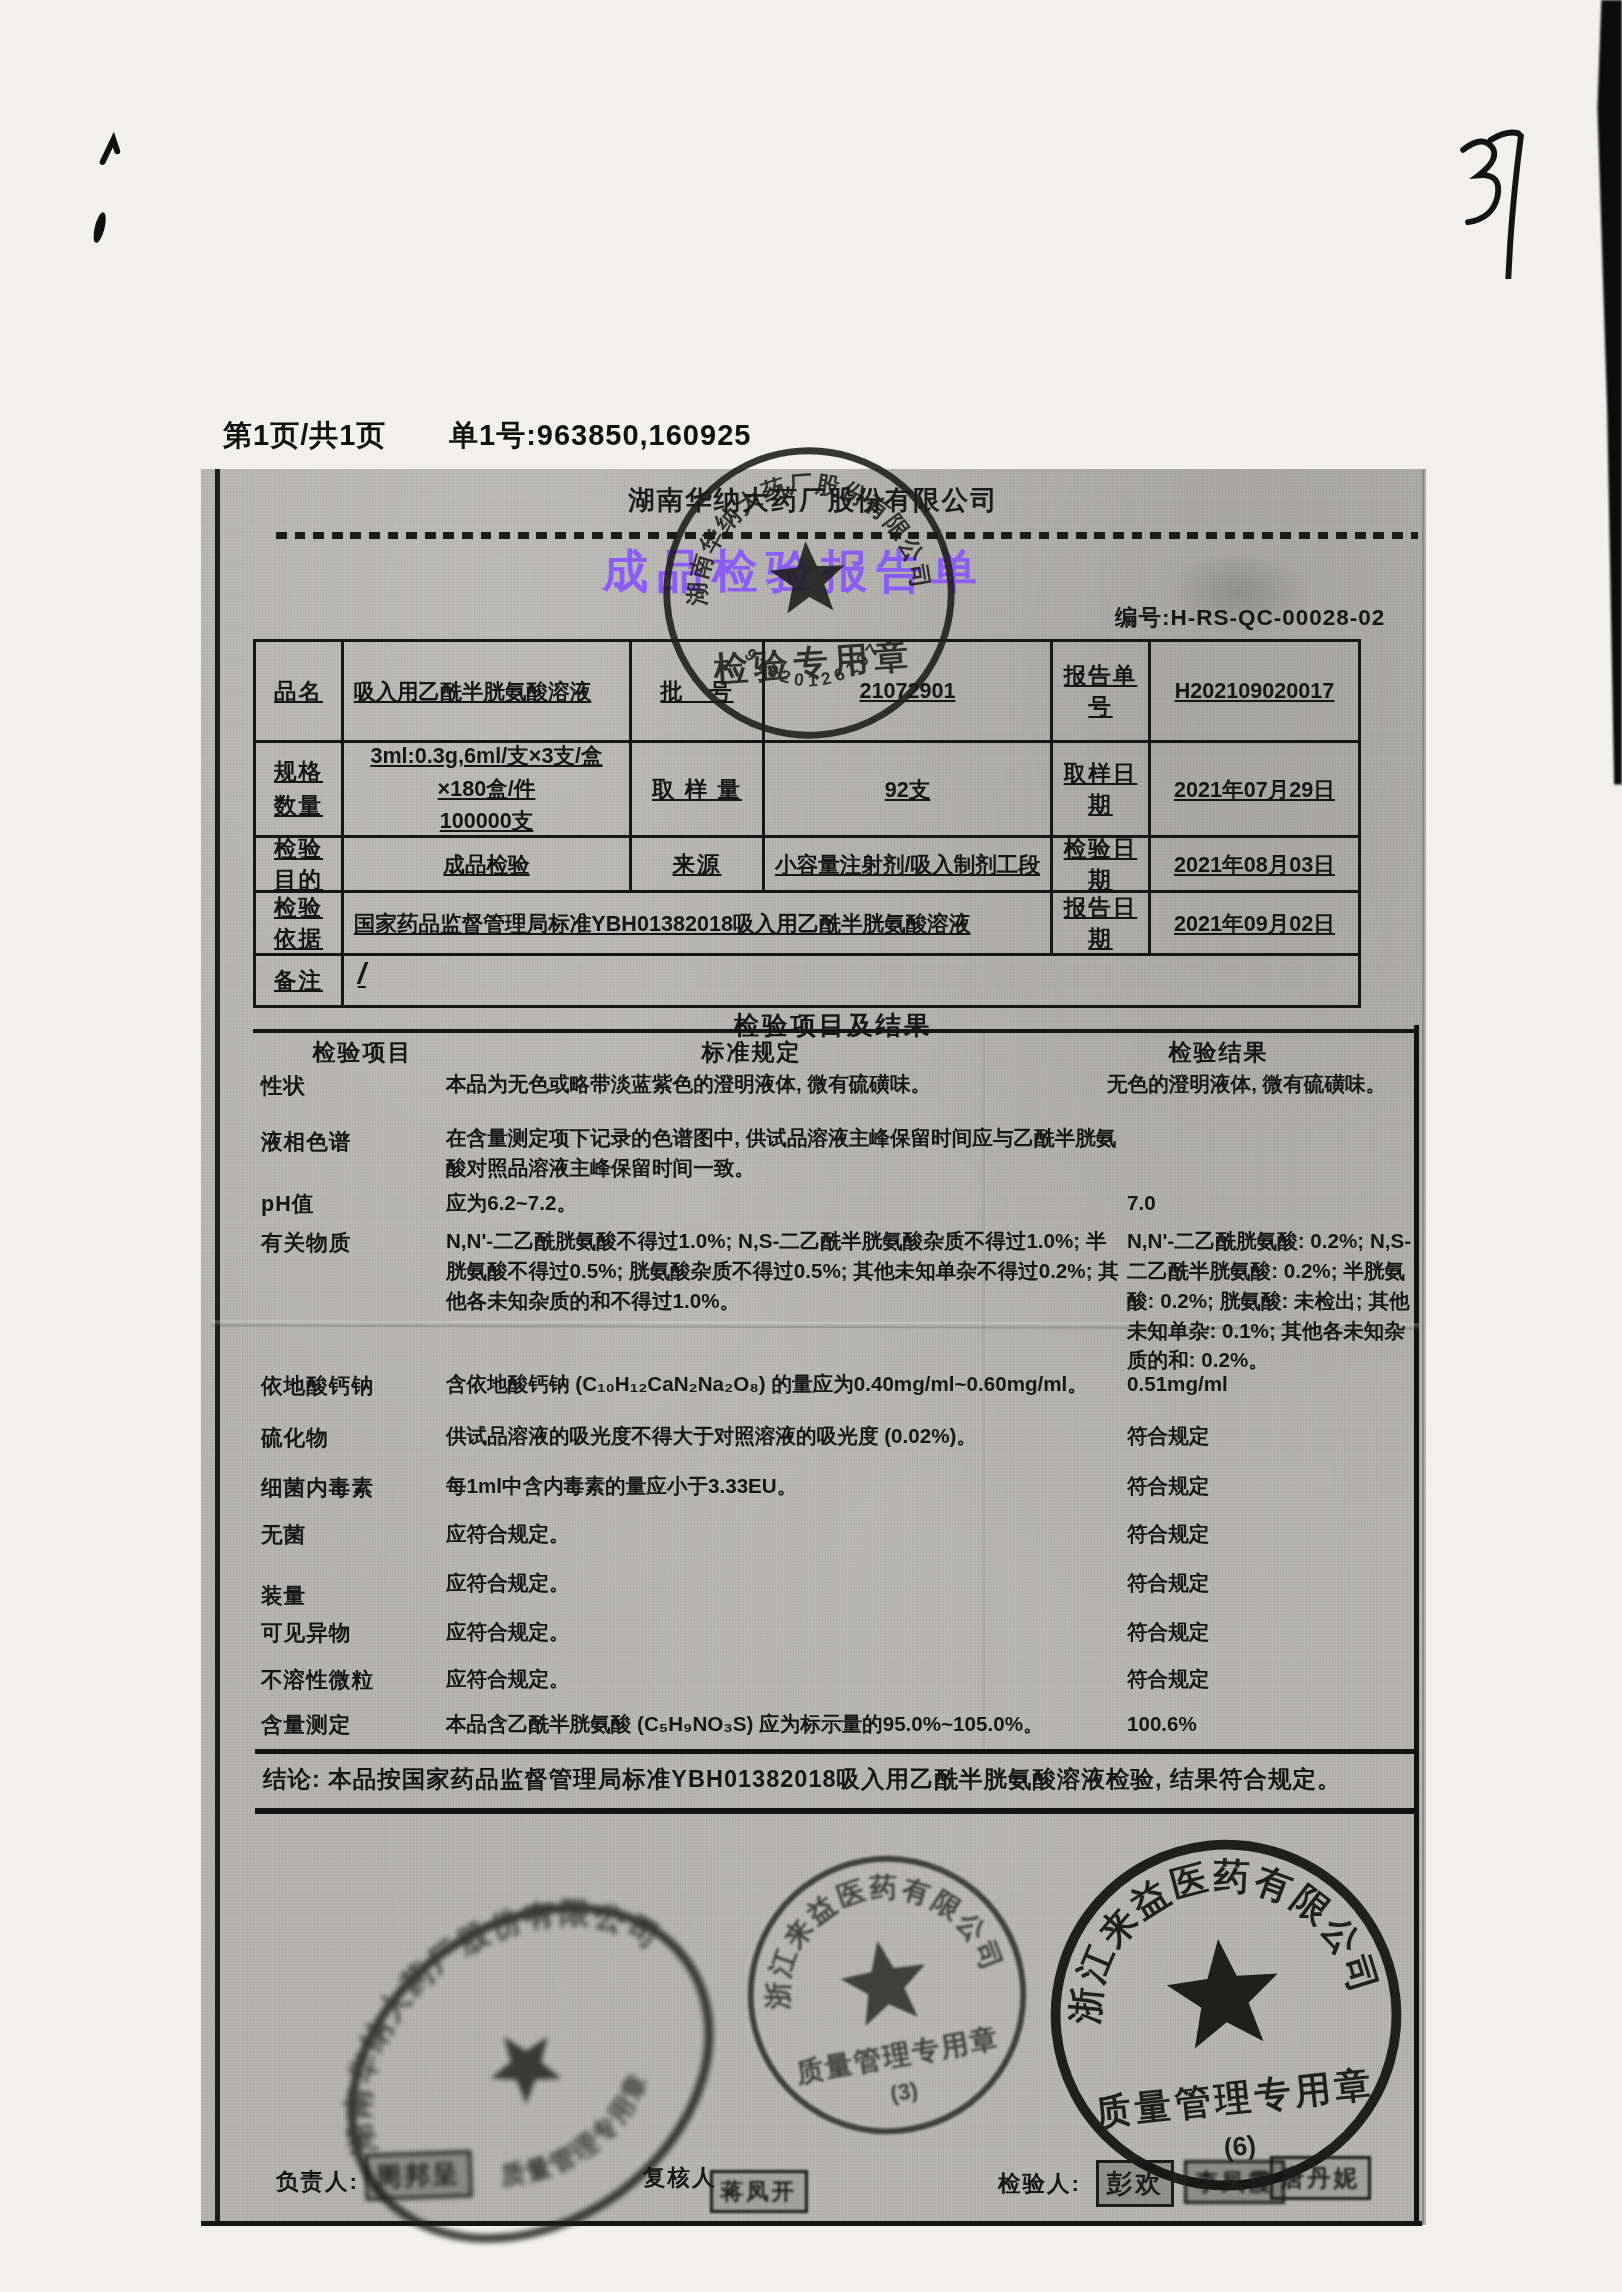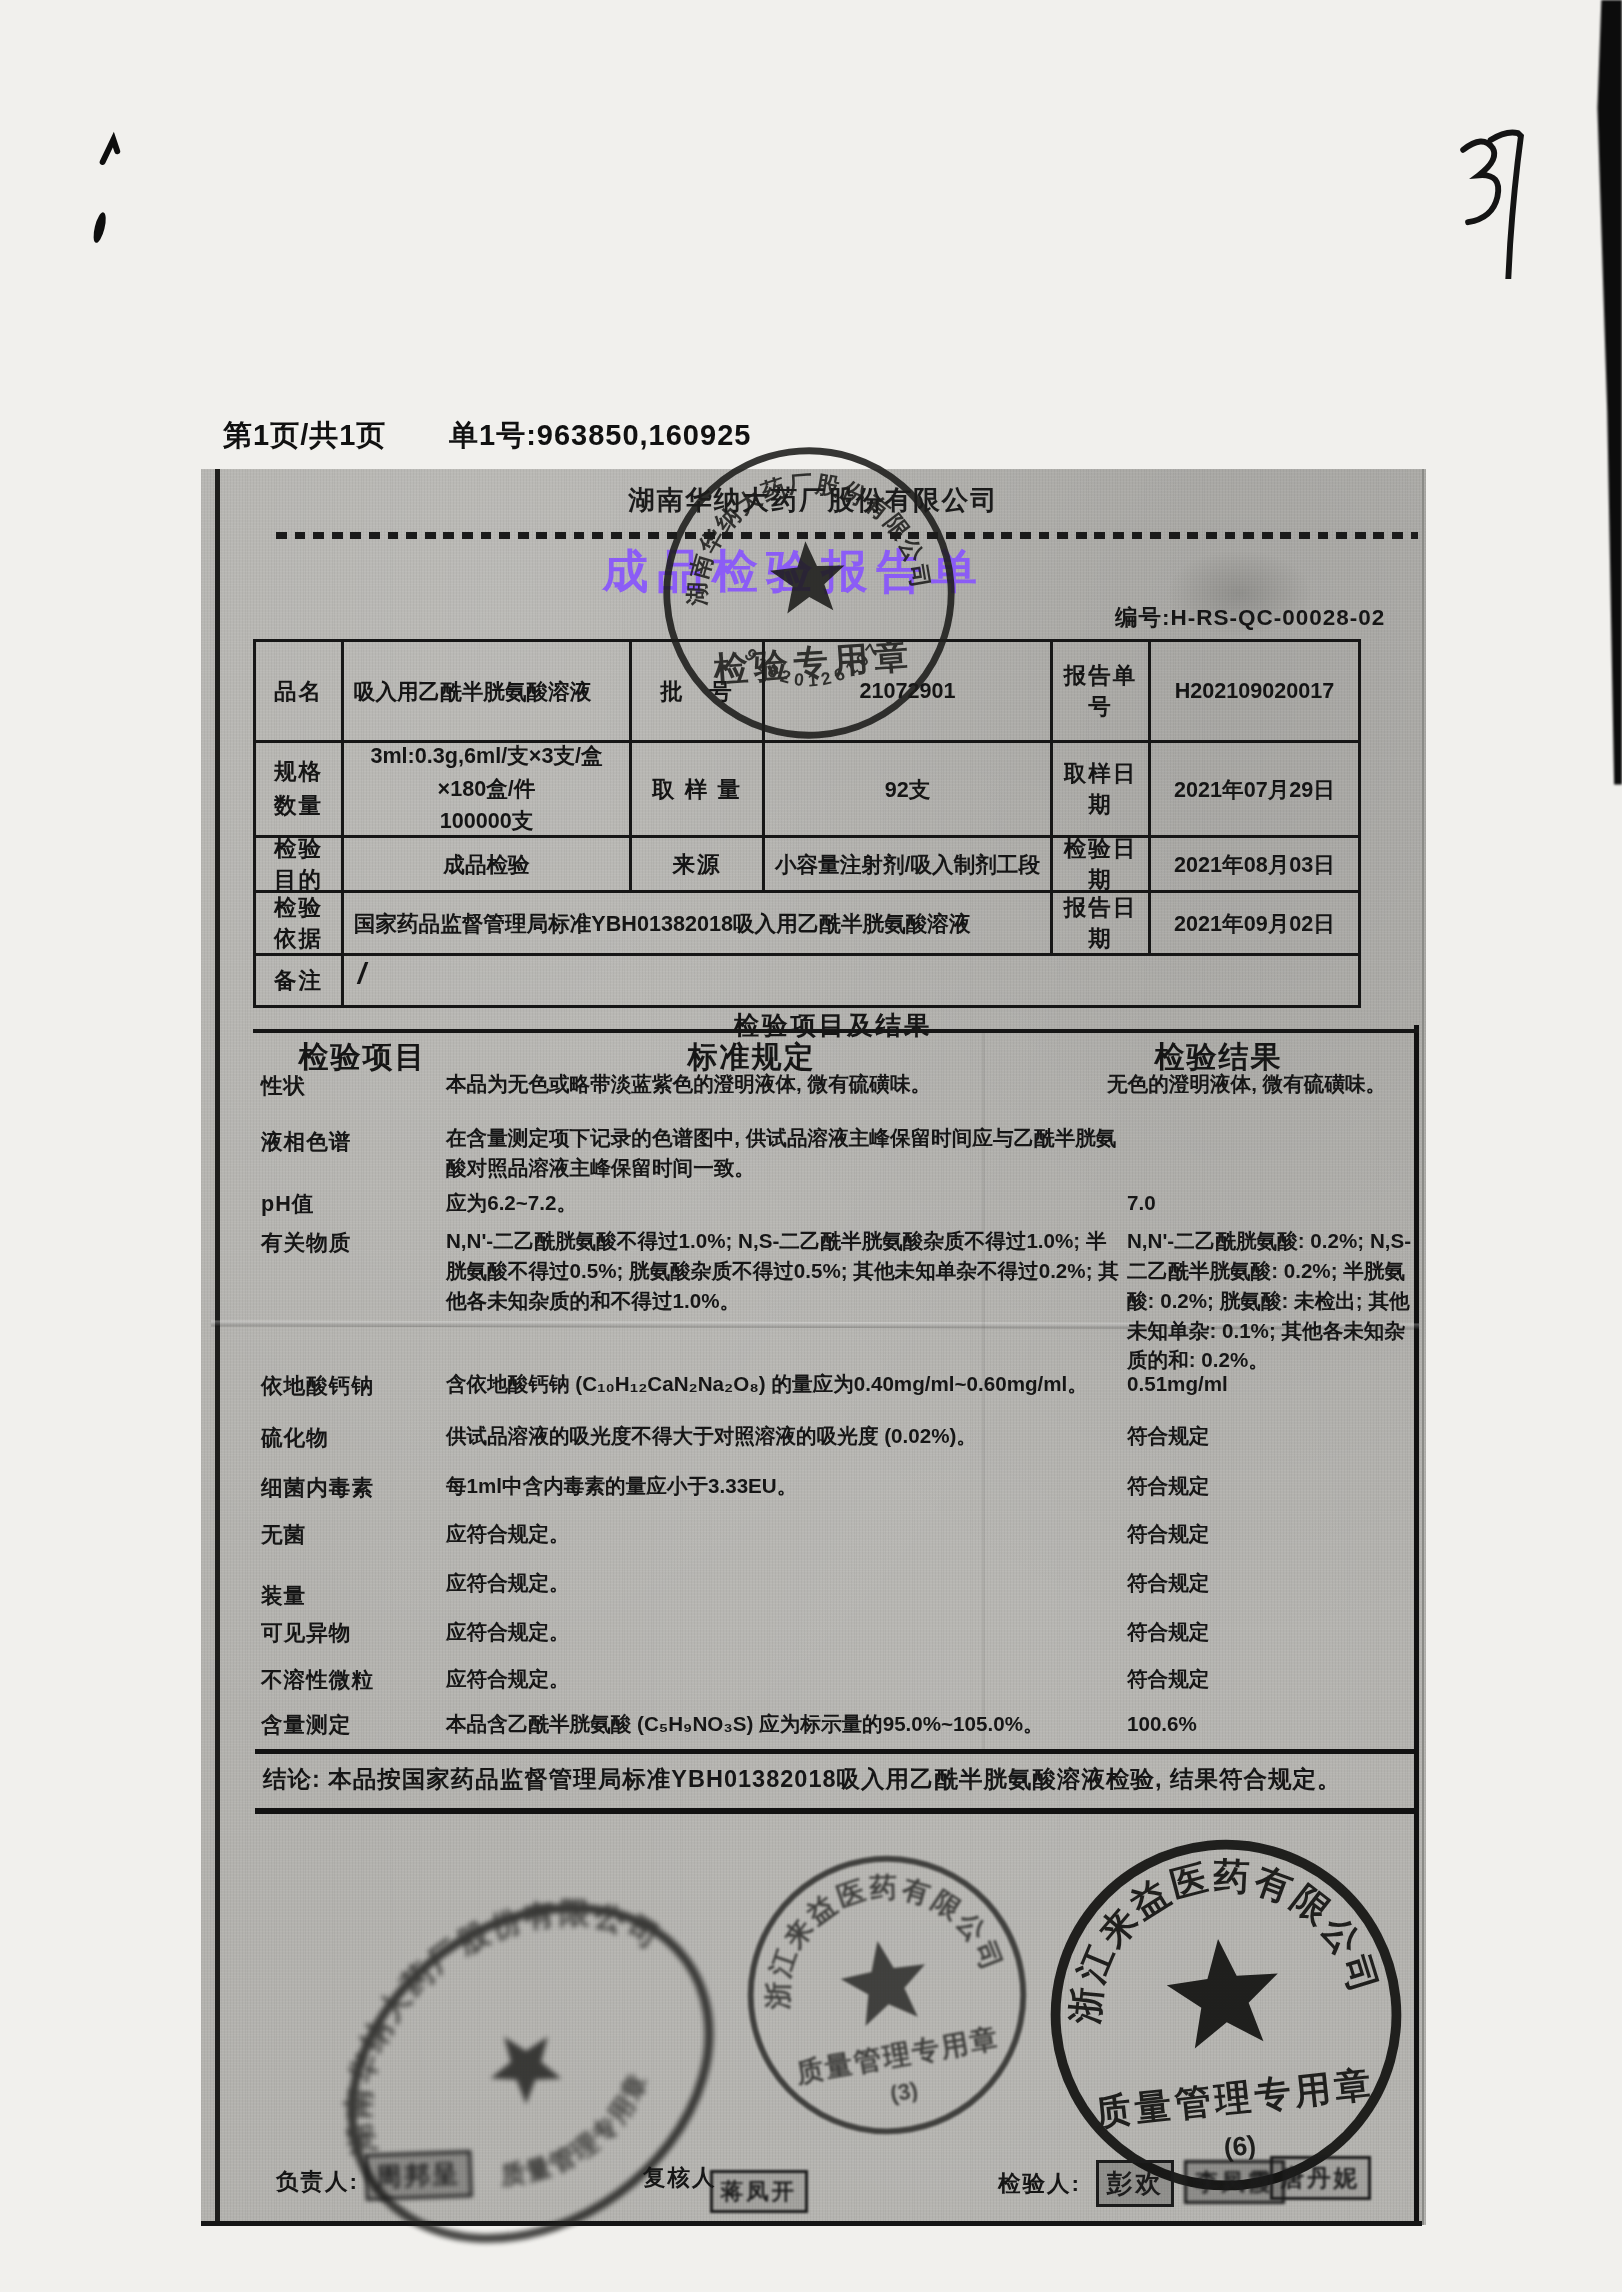--- a/index.html
+++ b/index.html
@@ -29,34 +29,34 @@
     letter-spacing:2px;filter:blur(0.7px);color:#1b1b1b;}
   .dashline{left:276px;top:532px;width:1142px;height:6.9px;
     background:repeating-linear-gradient(90deg,#1b1b1b 0 10.8px, transparent 10.8px 18.6px);}
   .title{left:392px;top:541px;width:804px;text-align:center;font-size:46px;font-weight:bold;
     letter-spacing:8.8px;color:#8b5cf6;filter:blur(0.4px);}
   .code{left:1115px;top:602px;font-size:22.5px;font-weight:bold;letter-spacing:1px;}
   
   .itable{left:253px;top:639px;width:1108px;display:grid;box-sizing:border-box;
     grid-template-columns:88px 288px 133px 288px 98px 1fr;
     grid-template-rows:101px 95px 55px 63px 49px;
-    border:3.9px solid #161616;}
+    border:3.9px solid #161616;text-decoration:underline;}
   .icell{border-right:3.9px solid #161616;border-bottom:3.9px solid #161616;box-sizing:border-box;
     display:flex;align-items:center;justify-content:center;text-align:center;
     font-weight:bold;color:#151515;padding:2px 5.9px;}
   .icell.lastcol{border-right:none;}
   .icell.lastrow{border-bottom:none;}
   .ilabel{font-size:22.5px;letter-spacing:2px;}
   .ival{font-size:21.6px;}
   .ival.left{justify-content:flex-start;text-align:left;padding-left:9.8px;}
   .two-line{line-height:1.5;}
   .remark-slash{font-size:29px;justify-content:flex-start;align-items:flex-start;padding-left:13.7px;font-style:italic;}
   
   .sec-title{left:294px;top:1008px;width:1078px;text-align:center;font-size:25.5px;font-weight:bold;letter-spacing:2.9px;}
-  .rhead{font-size:30px;font-weight:bold;letter-spacing:2px;}
+  .rhead{font-size:23px;font-weight:bold;letter-spacing:2px;}
   .rrow-item{font-size:21.6px;font-weight:bold;letter-spacing:1px;}
   .rrow-std{font-size:20.6px;font-weight:bold;line-height:1.45;}
   .rrow-res{font-size:20.6px;font-weight:bold;line-height:1.45;}
   .topline{left:253px;top:1029px;width:1166px;height:3.9px;background:#161616;}
   .cline1{left:255px;top:1749px;width:1159px;height:4.9px;background:#121212;}
   .cline2{left:255px;top:1808px;width:1164px;height:5.9px;background:#121212;}
   .concl{left:263px;top:1763px;width:1137px;font-size:23.5px;font-weight:bold;letter-spacing:1px;}
   
   .sig-label{font-size:22.5px;font-weight:bold;letter-spacing:2px;}
   .nstamp{display:inline-block;border:3.9px solid #1c1c1c;padding:2.9px 7.8px;font-size:25.5px;font-weight:bold;

